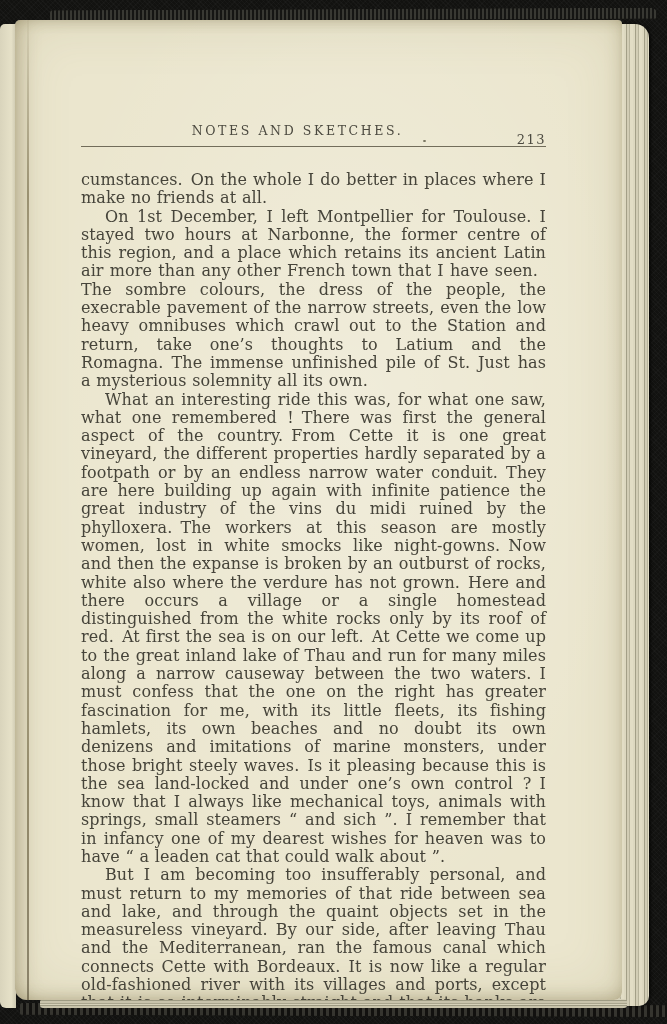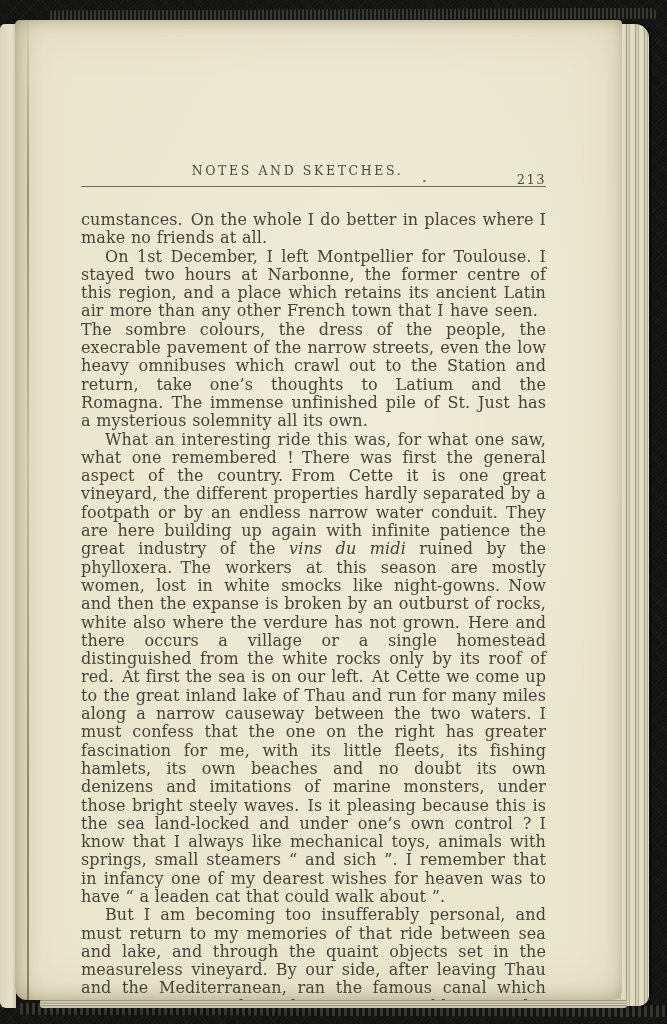--- a/index.html
+++ b/index.html
@@ -82,21 +82,20 @@
   .content {
     position: absolute; inset: 0;
     padding: 100px 76px 0 66px;
     overflow: hidden;
   }
 
   .running-header {
     position: relative;
     height: 16px;
     text-align: center;
-    margin-top: 40px;
   }
   .header-title {
     display: inline-block;
     font-size: 12.5px;
     letter-spacing: 2.6px;
     color: #4c4a40;
     transform: translateX(-16px);
     white-space: nowrap;
   }
   .header-pagenum {
@@ -123,21 +122,21 @@
     margin-top: 24px;
     font-size: 16px;
     line-height: 18.3px;
     color: #46443a;
     text-align: justify;
     letter-spacing: 0.1px;
     word-spacing: 0.5px;
   }
   .text-block p { margin: 0; }
   .text-block p.indent { text-indent: 24px; }
-  .italic { font-style: italic; }
+  .italic { }
 </style>
 </head>
 <body>
 
 <div class="book">
   <div class="cover-ridge-top"></div>
   <div class="cover-ridge-bottom"></div>
   <div class="page-stack-right"></div>
   <div class="page-stack-bottom"></div>
   <div class="facing-sliver"></div>

